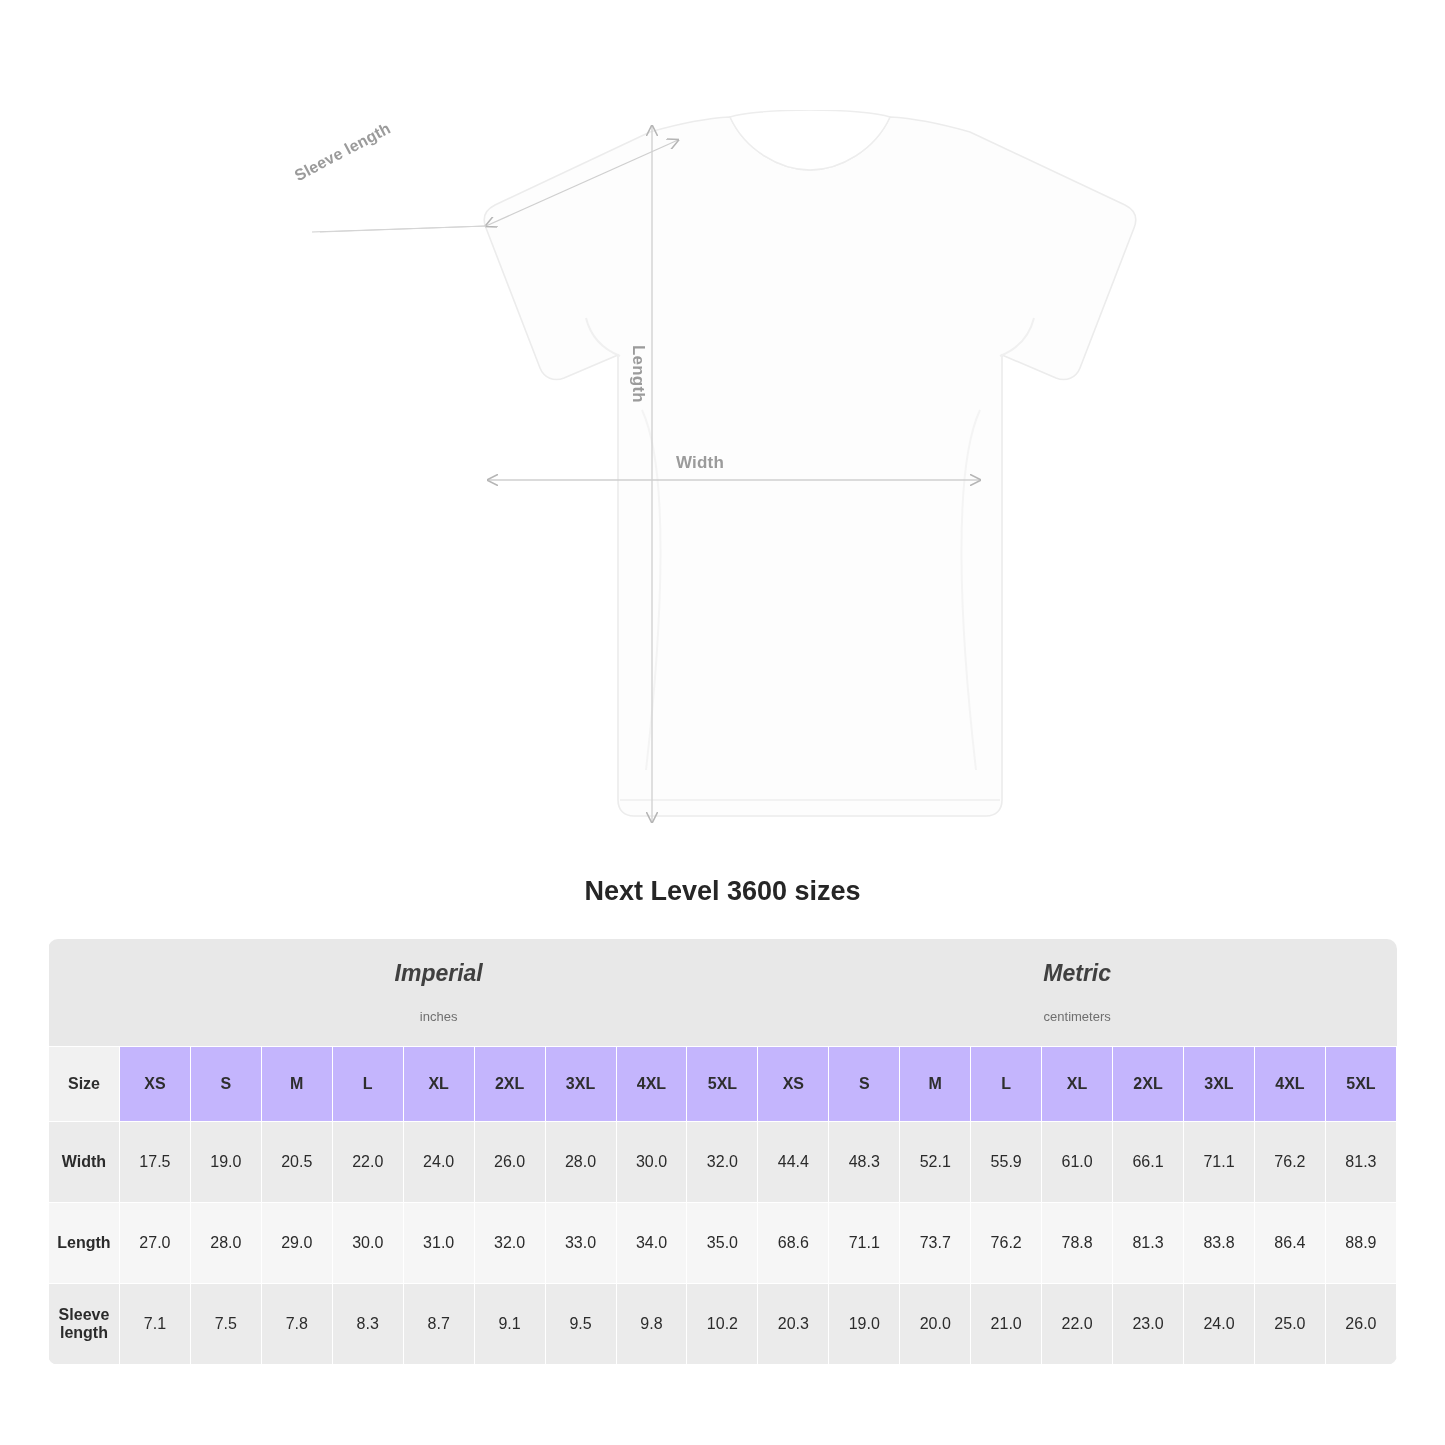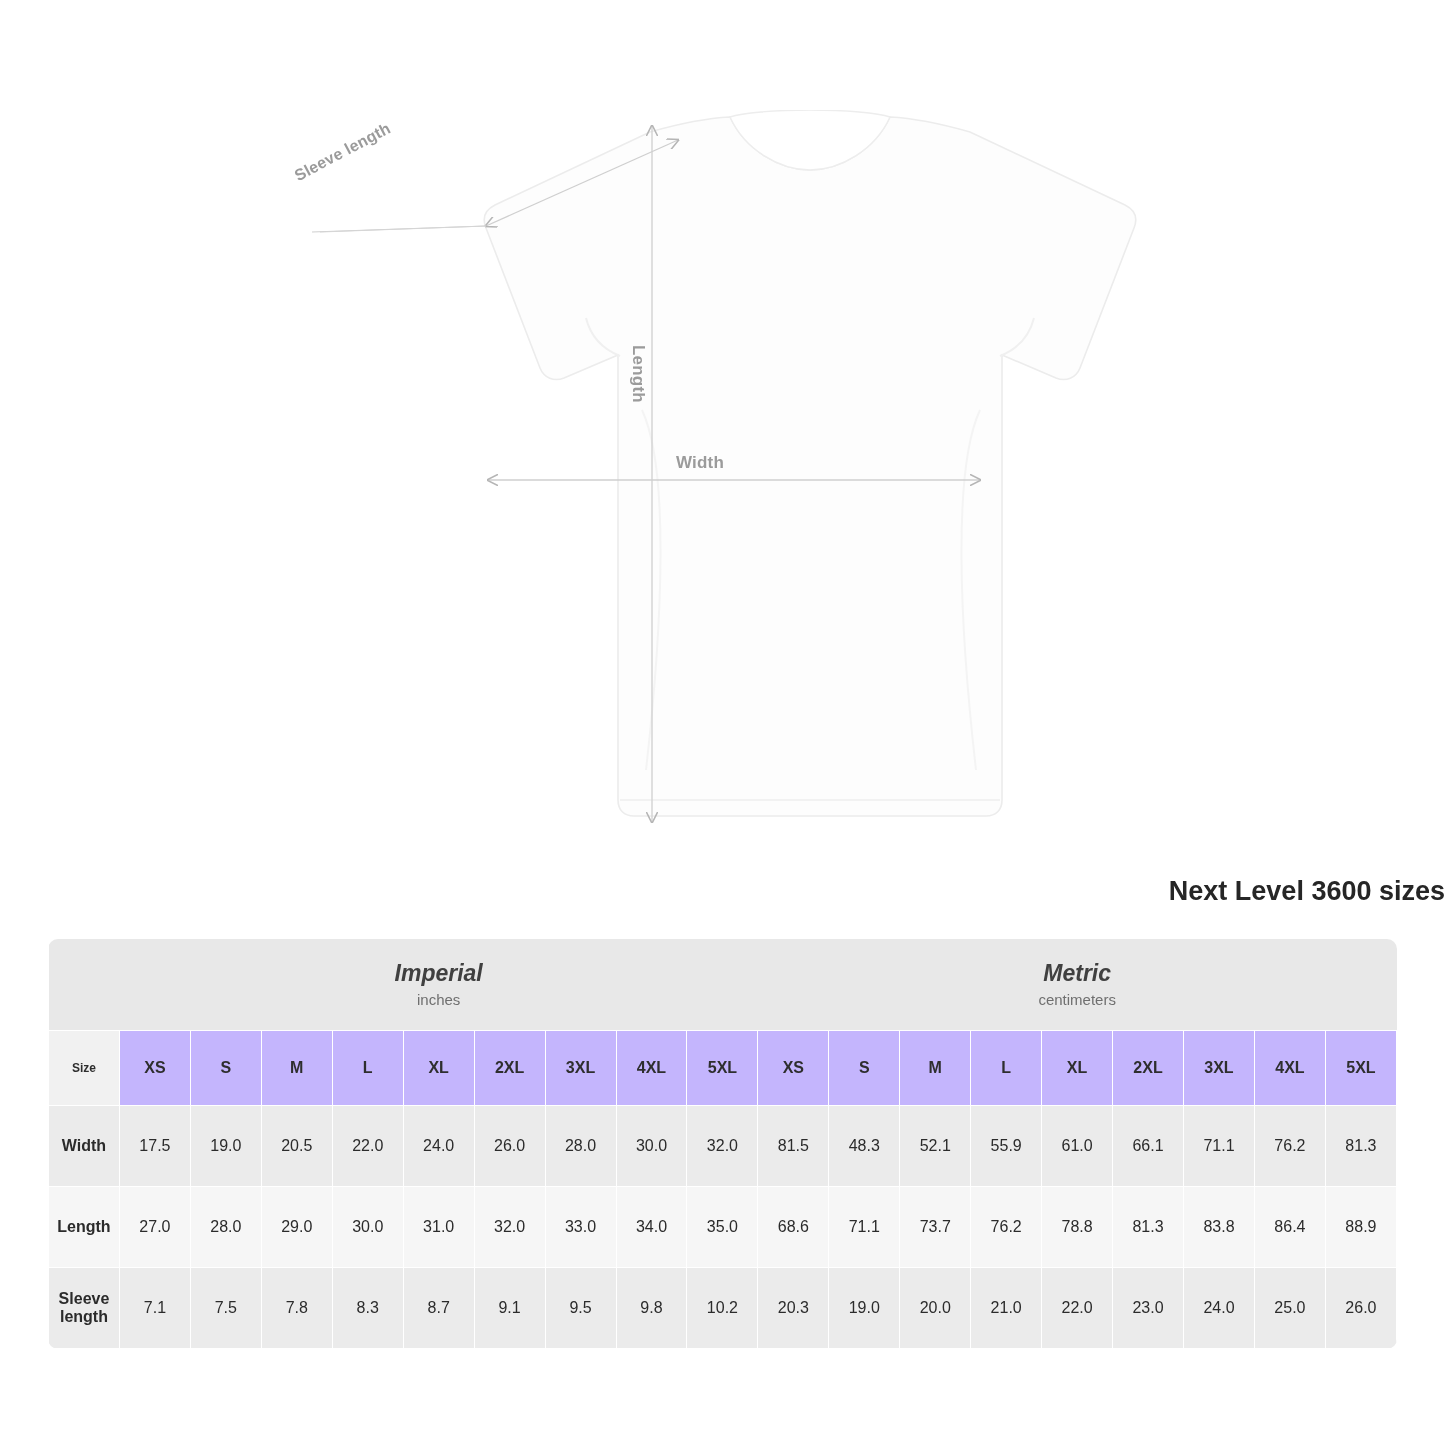--- a/index.html
+++ b/index.html
@@ -61,21 +61,21 @@
     font-size: 17px;
   }
   .label-width {
     left: 676px;
     top: 453px;
     font-size: 17px;
   }
 
   
   .title-block {
-    text-align: right;
+    text-align: center;
     margin-top: 16px;
   }
   .chart-title {
     font-size: 27px;
     font-weight: bold;
     color: #262626;
     margin: 0 0 10px 0;
   }
   .chart-note {
     font-size: 16.5px;
@@ -102,42 +102,42 @@
     border: none;
   }
   .unit-system {
     font-size: 23px;
     font-weight: bold;
     font-style: italic;
     color: #404040;
     line-height: 1.25;
   }
   .unit-sub {
-    font-size: 15px;
+    font-size: 13px;
     font-style: normal;
     font-weight: normal;
     color: #6f6f6f;
     display: block;
-    margin-top: 3px;
+    margin-top: 21px;
   }
 
   table.size-table td, table.size-table th {
     border: 1px solid #ffffff;
   }
   tr.head-row th {
     background: #c4b5fd;
     font-size: 16px;
     font-weight: bold;
     color: #2e2e2e;
     height: 72px;
     text-align: center;
   }
   tr.head-row th.rowhead {
     background: #f1f1f1;
-    font-size: 12px;
+    font-size: 16px;
   }
   td.rowhead, th.rowhead {
     width: 170px;
     text-align: center;
     font-weight: bold;
     font-size: 16px;
     color: #2e2e2e;
   }
   tr.data-row td {
     height: 78px;
@@ -266,21 +266,21 @@
           <td class="rowhead">Width</td>
           <td class="col-cell">17.5</td>
           <td class="col-cell">19.0</td>
           <td class="col-cell">20.5</td>
           <td class="col-cell">22.0</td>
           <td class="col-cell">24.0</td>
           <td class="col-cell">26.0</td>
           <td class="col-cell">28.0</td>
           <td class="col-cell">30.0</td>
           <td class="col-cell">32.0</td>
-          <td class="col-cell">81.5</td>
+          <td class="col-cell">44.4</td>
           <td class="col-cell">48.3</td>
           <td class="col-cell">52.1</td>
           <td class="col-cell">55.9</td>
           <td class="col-cell">61.0</td>
           <td class="col-cell">66.1</td>
           <td class="col-cell">71.1</td>
           <td class="col-cell">76.2</td>
           <td class="col-cell">81.3</td>
         </tr>
 

